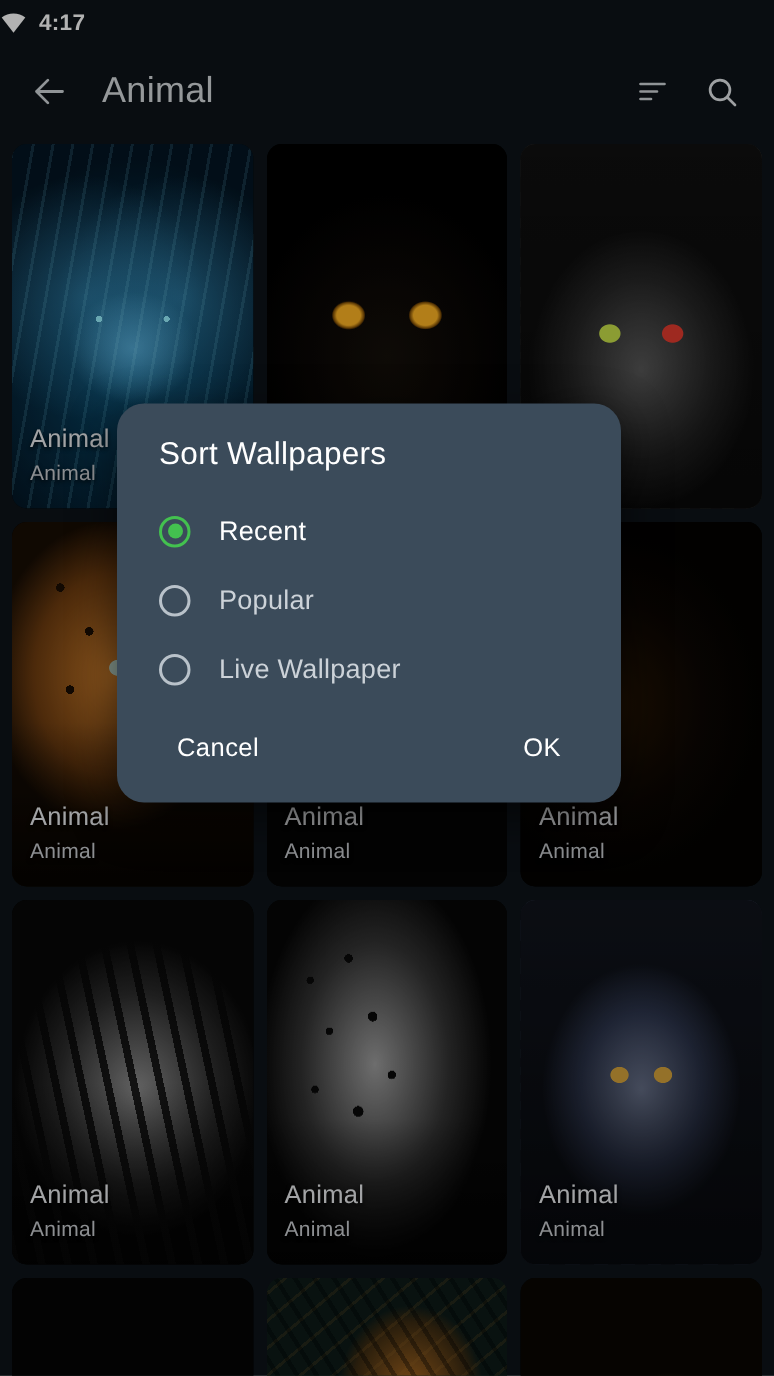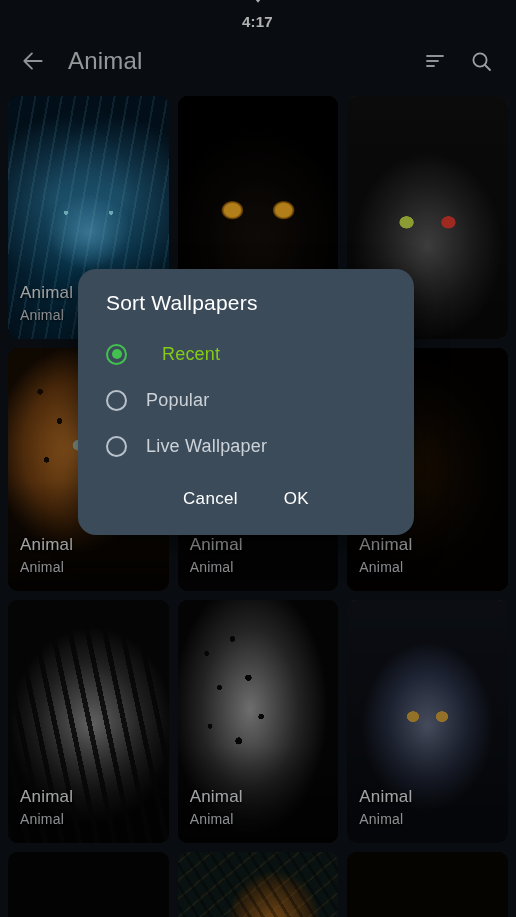--- a/index.html
+++ b/index.html
@@ -7,24 +7,23 @@
     width: 516px; height: 917px;
     background: #0d1419;
     font-family: "Liberation Sans", sans-serif;
     overflow: hidden;
   }
   #app { position: relative; width: 516px; height: 917px; overflow: hidden; }
 
   
   .statusbar {
     height: 30px;
-    display: flex; align-items: center; justify-content: flex-end;
+    display: flex; align-items: center; 
     padding-right: 1px; gap: 8px;
     color: #ffffff;
-    flex-direction: column;
   }
   .wifi-icon { display: block; width: 18px; height: 18px; }
   .status-time { font-size: 15px; font-weight: 700; letter-spacing: .2px; color: #fff; }
 
   
   .appbar {
     height: 62px;
     display: flex; align-items: center;
     padding: 0 18px 0 16px;
   }
@@ -207,23 +206,23 @@
   .radio {
     width: 21px; height: 21px; border-radius: 50%;
     border: 2px solid #b9c2ca; flex: 0 0 21px;
     display: flex; align-items: center; justify-content: center;
   }
   .opt.sel .radio { border-color: #43c14f; }
   .opt.sel .radio::after {
     content: ""; width: 10px; height: 10px; border-radius: 50%; background: #43c14f;
   }
   .opt .lbl { font-size: 18px; color: #ccd2d8; letter-spacing: .2px; }
-  .opt.sel .lbl { color: #84cc16; margin-left: 16px; }
+  .opt.sel .lbl { color: #ffffff; }
   .actions {
-    display: flex; justify-content: center; align-items: center;
+    display: flex; justify-content: space-between; align-items: center;
     gap: 18px; padding: 12px 26px 8px 26px;
   }
   .actions button {
     background: none; border: 0; color: #ffffff;
     font-family: "Liberation Sans", sans-serif;
     font-size: 17px; letter-spacing: .3px;
     padding: 8px 14px; border-radius: 6px; cursor: pointer;
   }
 </style>
 </head>

